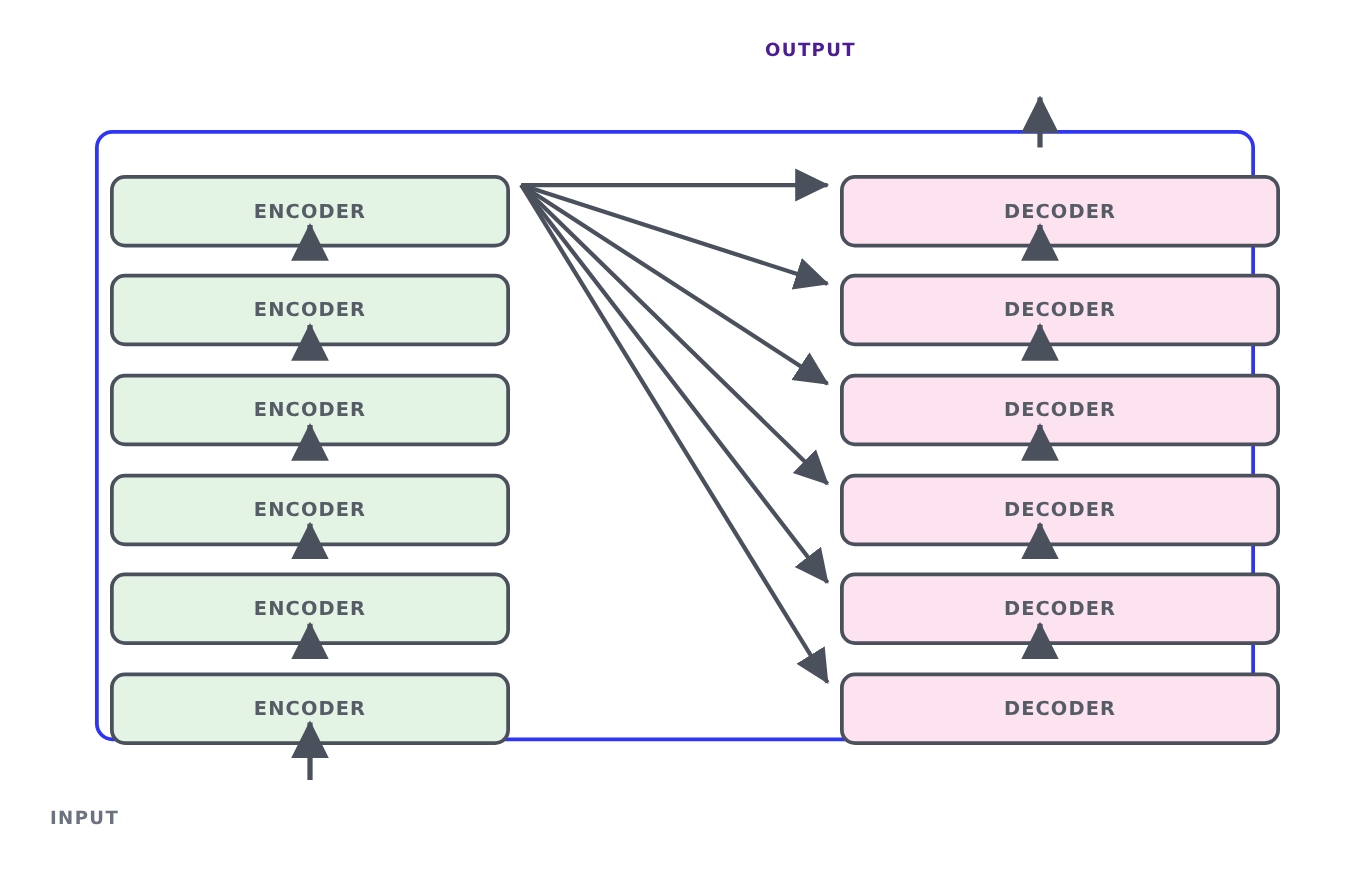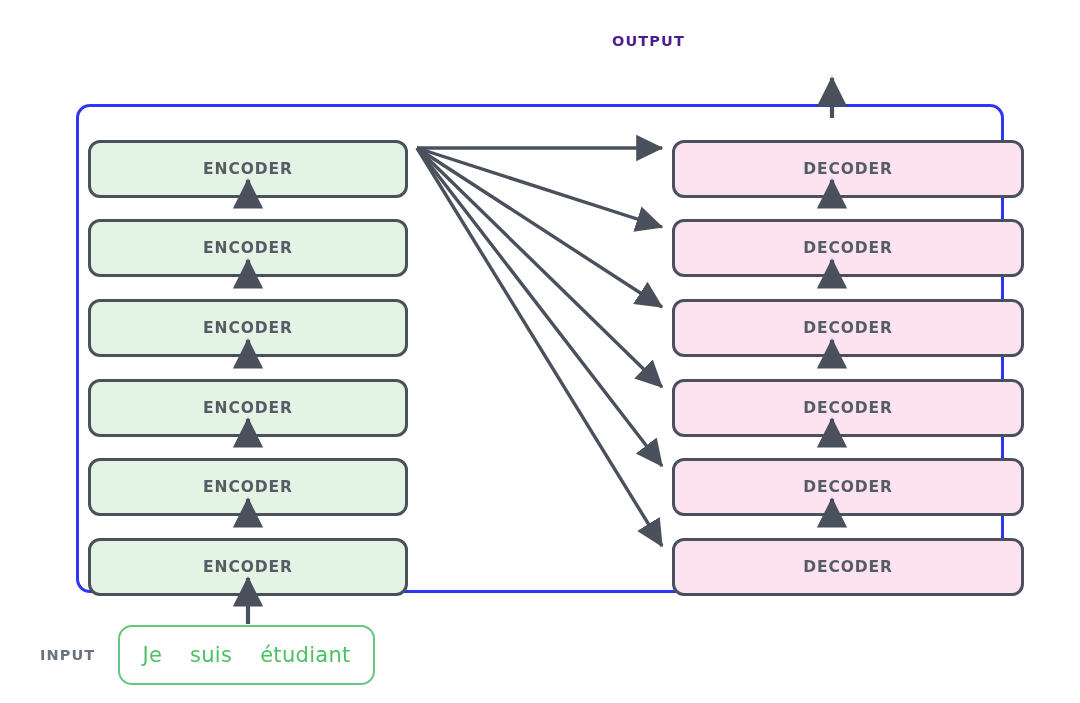--- a/index.html
+++ b/index.html
@@ -194,19 +194,16 @@
       <line x1="417" y1="148" x2="662" y2="148" marker-end="url(#ah)"></line>
       <line x1="417" y1="148" x2="662" y2="227" marker-end="url(#ah)"></line>
       <line x1="417" y1="148" x2="662" y2="307" marker-end="url(#ah)"></line>
       <line x1="417" y1="148" x2="662" y2="387" marker-end="url(#ah)"></line>
       <line x1="417" y1="148" x2="662" y2="466" marker-end="url(#ah)"></line>
       <line x1="417" y1="148" x2="662" y2="546" marker-end="url(#ah)"></line>
     </g>
   </svg>
 
   <div class="io-label" id="input-label">INPUT</div>
-  <div class="io-box" id="input-box">
-    <span class="io-text">Je    suis    étudiant</span>
-  </div>
 
   <div class="io-label" id="output-label">OUTPUT</div>
 
 </div>
 
 </body></html>

